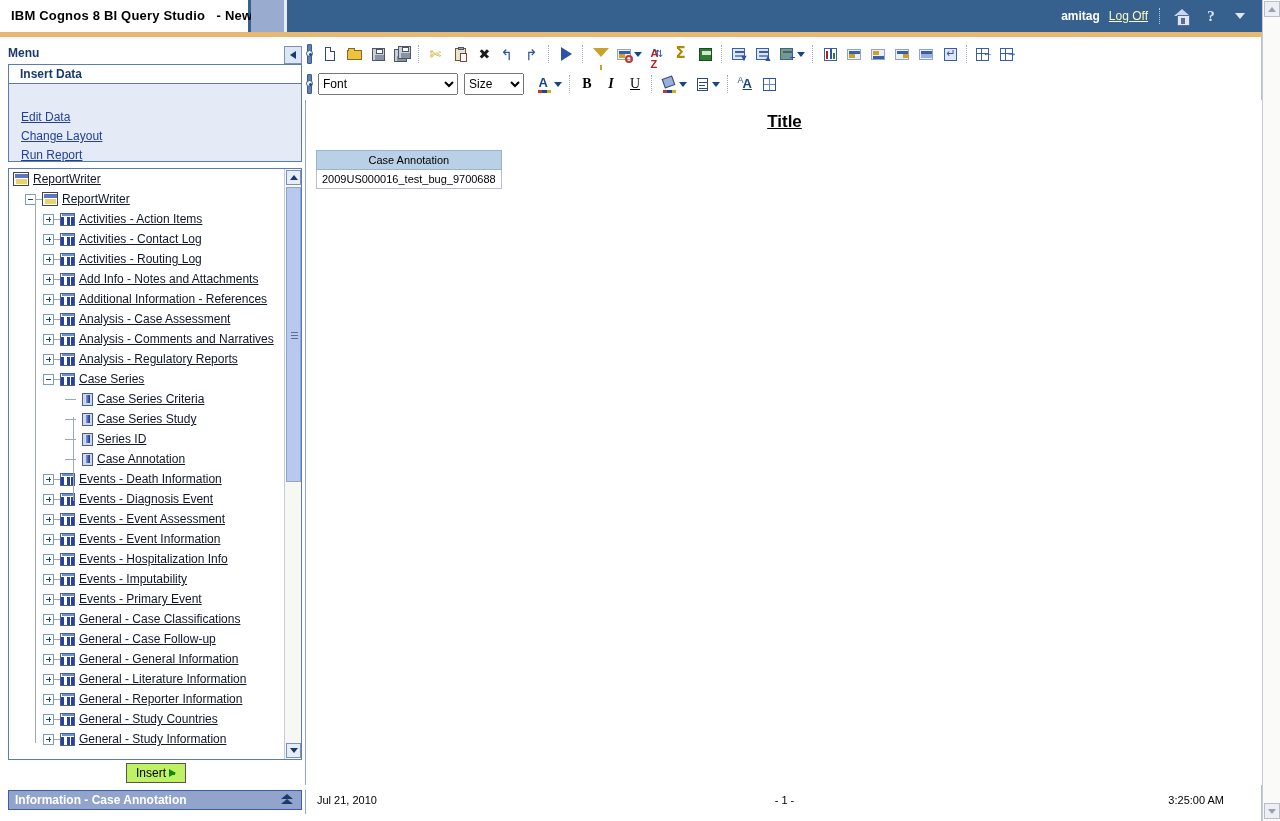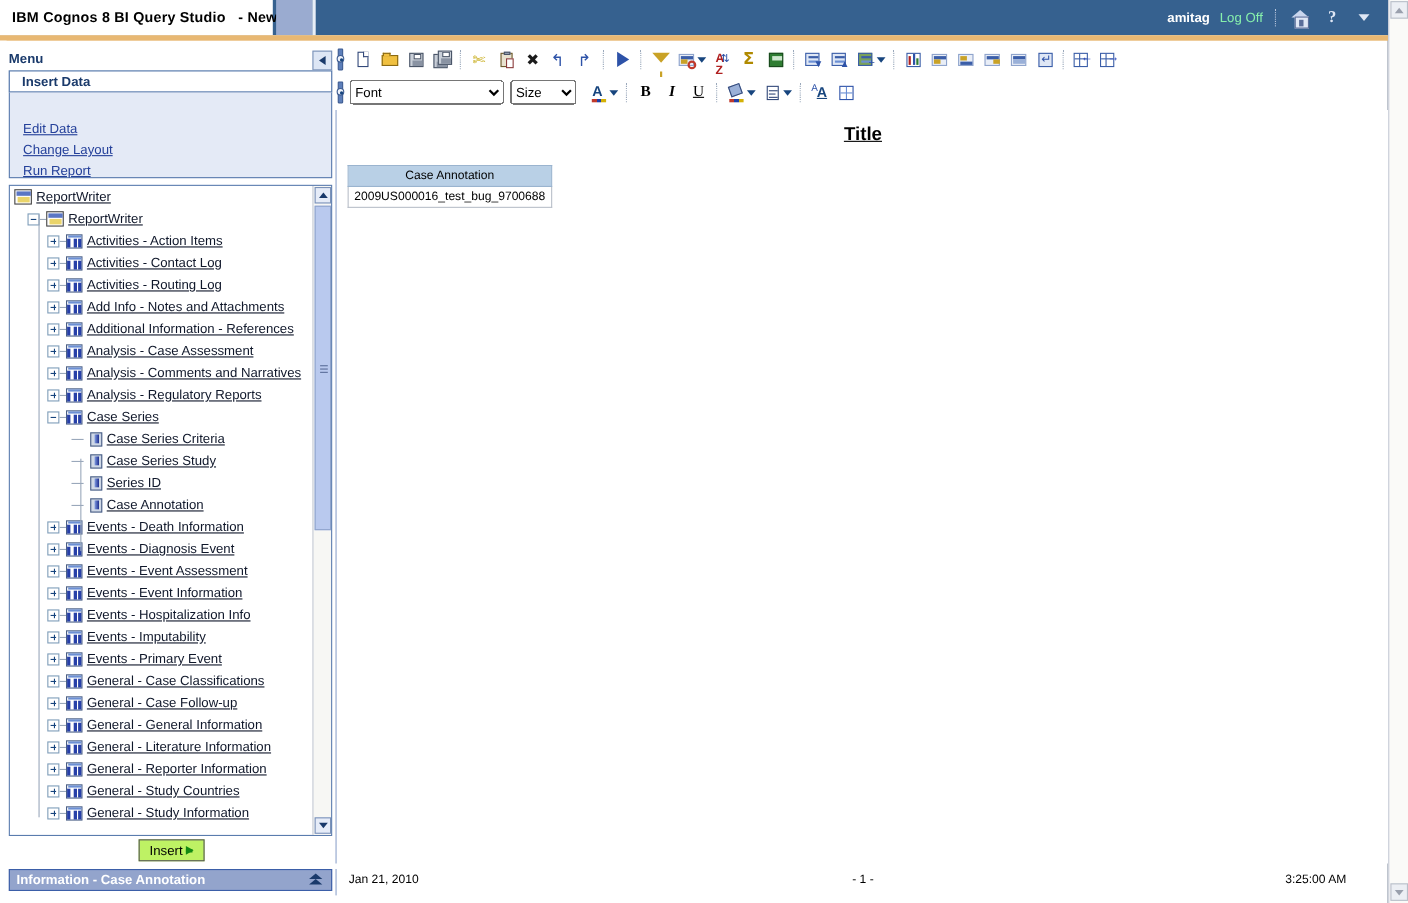--- a/index.html
+++ b/index.html
@@ -12,21 +12,21 @@
   #app{position:relative;width:1280px;height:821px;background:#fff;}
   .titlebar{position:absolute;left:0;top:0;width:1280px;height:32px;background:#36618f;}
   .title-white{position:absolute;left:0;top:0;width:248px;height:32px;background:#fff;}
   .title-text{position:absolute;left:11px;top:8px;font-size:13px;font-weight:bold;color:#000;
               letter-spacing:.2px;white-space:nowrap;}
   .title-lightseg{position:absolute;left:251px;top:0;width:33px;height:32px;background:#9aabd0;}
   .title-sep{position:absolute;left:284px;top:0;width:3px;height:32px;background:#e8eef7;}
   .topbar-underline{position:absolute;left:0;top:32px;width:1262px;height:5px;background:#e8b873;}
   .tb-right{position:absolute;right:30px;top:0;height:32px;display:flex;align-items:center;gap:9px;}
   .tb-user{color:#fff;font-weight:bold;font-size:12px;}
-  .tb-link{color:#86efac;font-size:12px;cursor:pointer;}
+  .tb-link{color:#fef9c3;font-size:12px;text-decoration:underline;cursor:pointer;}
   .tb-divider{width:1px;height:16px;border-left:1px dotted #b9c6dd;margin:0 2px;}
   .ico-btn{width:20px;height:20px;display:flex;align-items:center;justify-content:center;cursor:pointer;}
 
   
   .home-ico{position:relative;width:17px;height:15px;}
   .home-roof{position:absolute;left:0;top:0;width:0;height:0;border-left:8.5px solid transparent;
              border-right:8.5px solid transparent;border-bottom:7px solid #c9d6ee;}
   .home-body{position:absolute;left:3px;top:6px;width:11px;height:9px;background:#dfe7f5;border:1px solid #5a6d99;}
   .home-door{position:absolute;left:7px;top:9px;width:4px;height:6px;background:#5a6d99;}
   
@@ -819,21 +819,21 @@
         </thead>
       <tbody id="tbody-rows">
           <tr>
             <td>2009US000016_test_bug_9700688</td>
           </tr>
         </tbody>
     </table>
   </div>
 
   <div class="rfooter">
-    <span class="fl">Jan 21, 2010</span>
+    <span class="fl">Jul 21, 2010</span>
     <span class="fc">- 1 -</span>
     <span class="fr">3:25:00 AM</span>
   </div>
 
   <div class="rsb">
     <div class="sb-arrow" style="top:1px;background:#eceff4;border-color:#b9bfc9;">
       <span class="rsb-chev-up" style="width:0;height:0;"></span>
     </div>
     <div class="sb-arrow" style="top:803px;background:#eceff4;border-color:#b9bfc9;">
       <span class="rsb-chev-dn" style="width:0;height:0;"></span>

